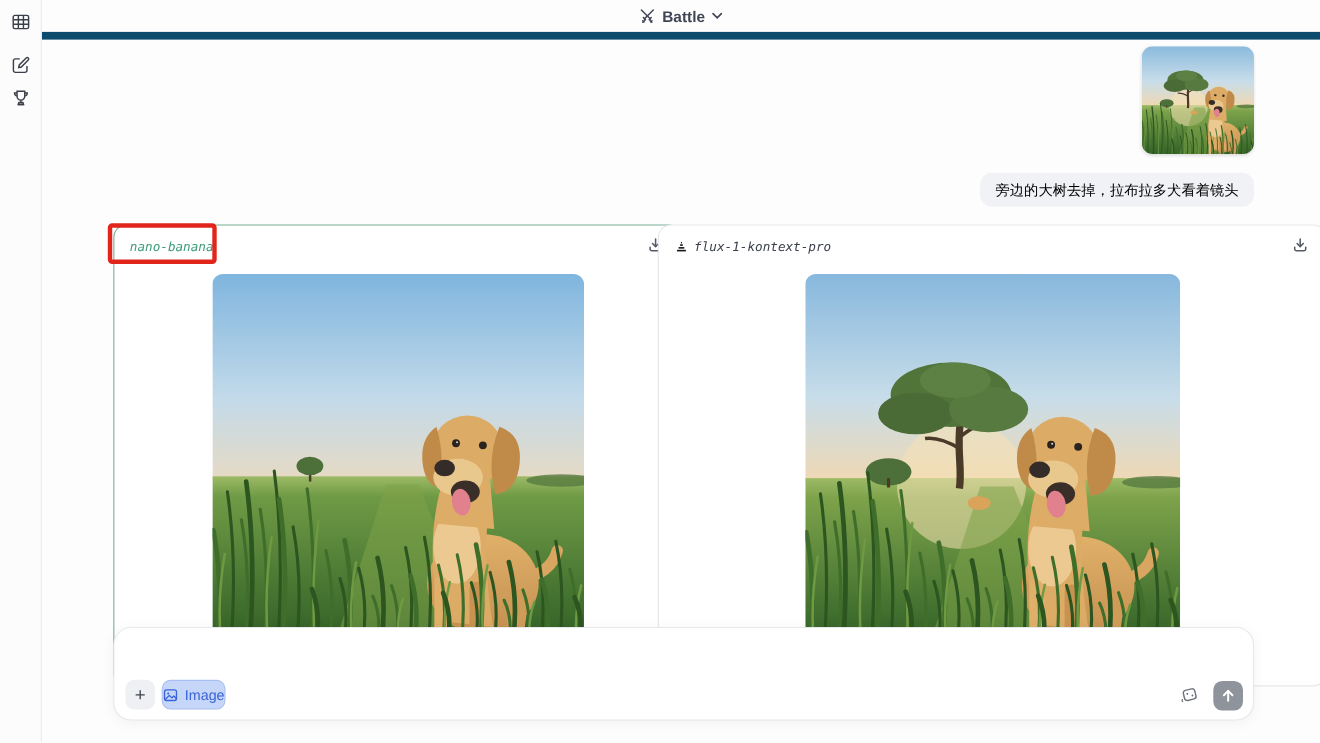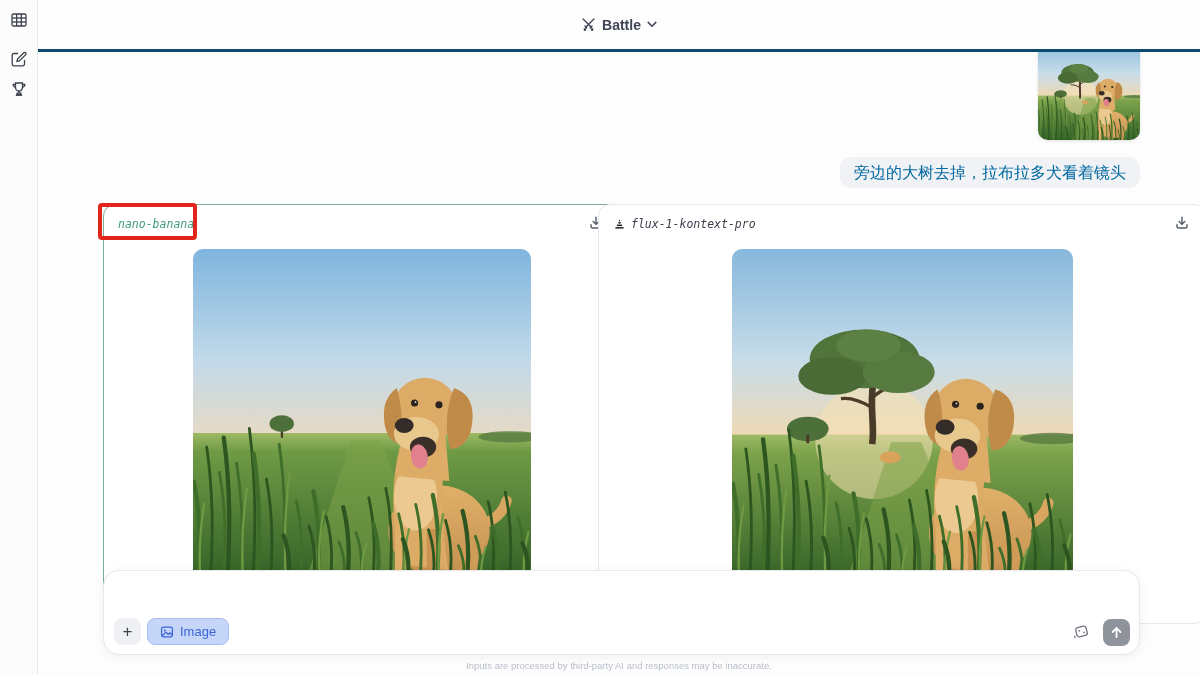--- a/index.html
+++ b/index.html
@@ -6,37 +6,37 @@
   html,body { width:1200px; height:675px; font-family:"Liberation Sans", sans-serif; }
   .screen { position:relative; width:1200px; height:675px; background:#fdfdfd; overflow:hidden; }
 
   
   .sidebar { position:absolute; left:0; top:0; width:38px; height:675px;
              background:#fcfcfd; border-right:1px solid #e9eaee; z-index:40; }
   .side-btn { position:absolute; left:10px; width:18px; height:18px; color:#3a3f4a; cursor:pointer; }
   .side-btn svg { width:18px; height:18px; display:block; }
 
   
-  .topbar { position:absolute; left:38px; top:0; right:0; height:52px;
-            background:#fdfdfd; border-bottom:3px solid #0c4a6e; z-index:30;
+  .topbar { position:absolute; left:38px; top:0; right:0; height:36px;
+            background:#fdfdfd; border-bottom:7px solid #0c4a6e; z-index:30;
             display:flex; align-items:center; justify-content:center; }
   .mode-select { display:flex; align-items:center; gap:6px; color:#3f4554;
                  font-size:14px; font-weight:600; cursor:pointer; }
   .mode-select svg { display:block; }
 
   
   .content { position:absolute; left:38px; top:36px; width:1162px; height:639px; background:#fdfdfd; }
 
   .upload-thumb { position:absolute; left:1000px; top:6px; width:102px; height:98px;
                   border-radius:10px; overflow:hidden; box-shadow:0 1px 3px rgba(0,0,0,.12); }
   .upload-thumb svg { width:102px; height:98px; display:block; }
 
   .user-bubble { position:absolute; right:60px; top:121px; height:31px; line-height:31px;
-                 background:#f1f2f5; color:#0369a1; border-radius:11px; padding:0 14px;
-                 font-size:16px; white-space:nowrap; }
+                 background:#f1f2f5; color:#000000; border-radius:11px; padding:0 14px;
+                 font-size:13px; white-space:nowrap; }
 
   
   .card { position:absolute; top:168px; height:420px; background:#fff;
           border:1px solid #e6e7ea; border-radius:12px; z-index:1;font-style:italic; }
   .card.winner { border-color:#79b094; }
   .card-left  { left:65px;  width:517px; }
   .card-right { left:560px; width:608px; }
   .card-head { position:relative; height:40px; }
   .model-label { position:absolute; left:14px; top:12px;
                  font-family:"DejaVu Sans Mono", monospace; font-size:11.5px; letter-spacing:0; }
@@ -58,21 +58,21 @@
   .composer { position:absolute; left:65px; top:534px; width:1037px; height:85px;
               background:#fff; border:1px solid #e7e8eb; border-radius:16px; z-index:20;
               box-shadow:0 2px 12px rgba(0,0,0,.05); }
   .composer textarea { position:absolute; left:18px; top:14px; width:980px; height:26px;
               border:none; outline:none; resize:none; background:transparent;
               font-family:"Liberation Sans", sans-serif; font-size:15px; color:#3b4252; }
   .composer textarea::placeholder { color:#9ba1ad; }
   .plus-btn { position:absolute; left:10px; bottom:9px; width:27px; height:27px;
               background:#eef0f3; border:none; border-radius:8px; color:#3f4450;
               font-size:17px; line-height:25px; text-align:center; cursor:pointer; }
-  .image-btn { position:absolute; left:43px; bottom:9px; height:27px; padding:0 12px;
+  .image-btn { position:absolute; left:43px; bottom:9px; height:27px; padding:0 0;
                display:inline-flex; align-items:center; gap:6px;
                background:#c5d6f8; border:1px solid #a9bef0; border-radius:8px;
                color:#3b63d8; font-size:13px; font-weight:500; cursor:pointer;
                font-family:"Liberation Sans", sans-serif; }
   .image-btn svg { display:block; }
   .dice-btn { position:absolute; right:48px; bottom:13px; width:19px; height:19px;
               color:#6e747d; background:none; border:none; cursor:pointer; }
   .dice-btn svg { width:19px; height:19px; display:block; }
   .send-btn { position:absolute; right:9px; bottom:8px; width:27px; height:27px;
               background:#8f949c; border:none; border-radius:8px; cursor:pointer;
@@ -481,15 +481,14 @@
         </svg>
       </button>
       <button class="send-btn">
         <svg width="13" height="13" viewBox="0 0 13 13" fill="none" stroke="#fff" stroke-width="1.8" stroke-linecap="round" stroke-linejoin="round">
           <path d="M6.5 11 V2.2"></path>
             <path d="M2.6 6 L6.5 2.1 L10.4 6"></path>
         </svg>
       </button>
     </div>
 
-    <div class="footer-note">Inputs are processed by third-party AI and responses may be inaccurate.</div>
   </div>
 </div>
 
 </body></html>

